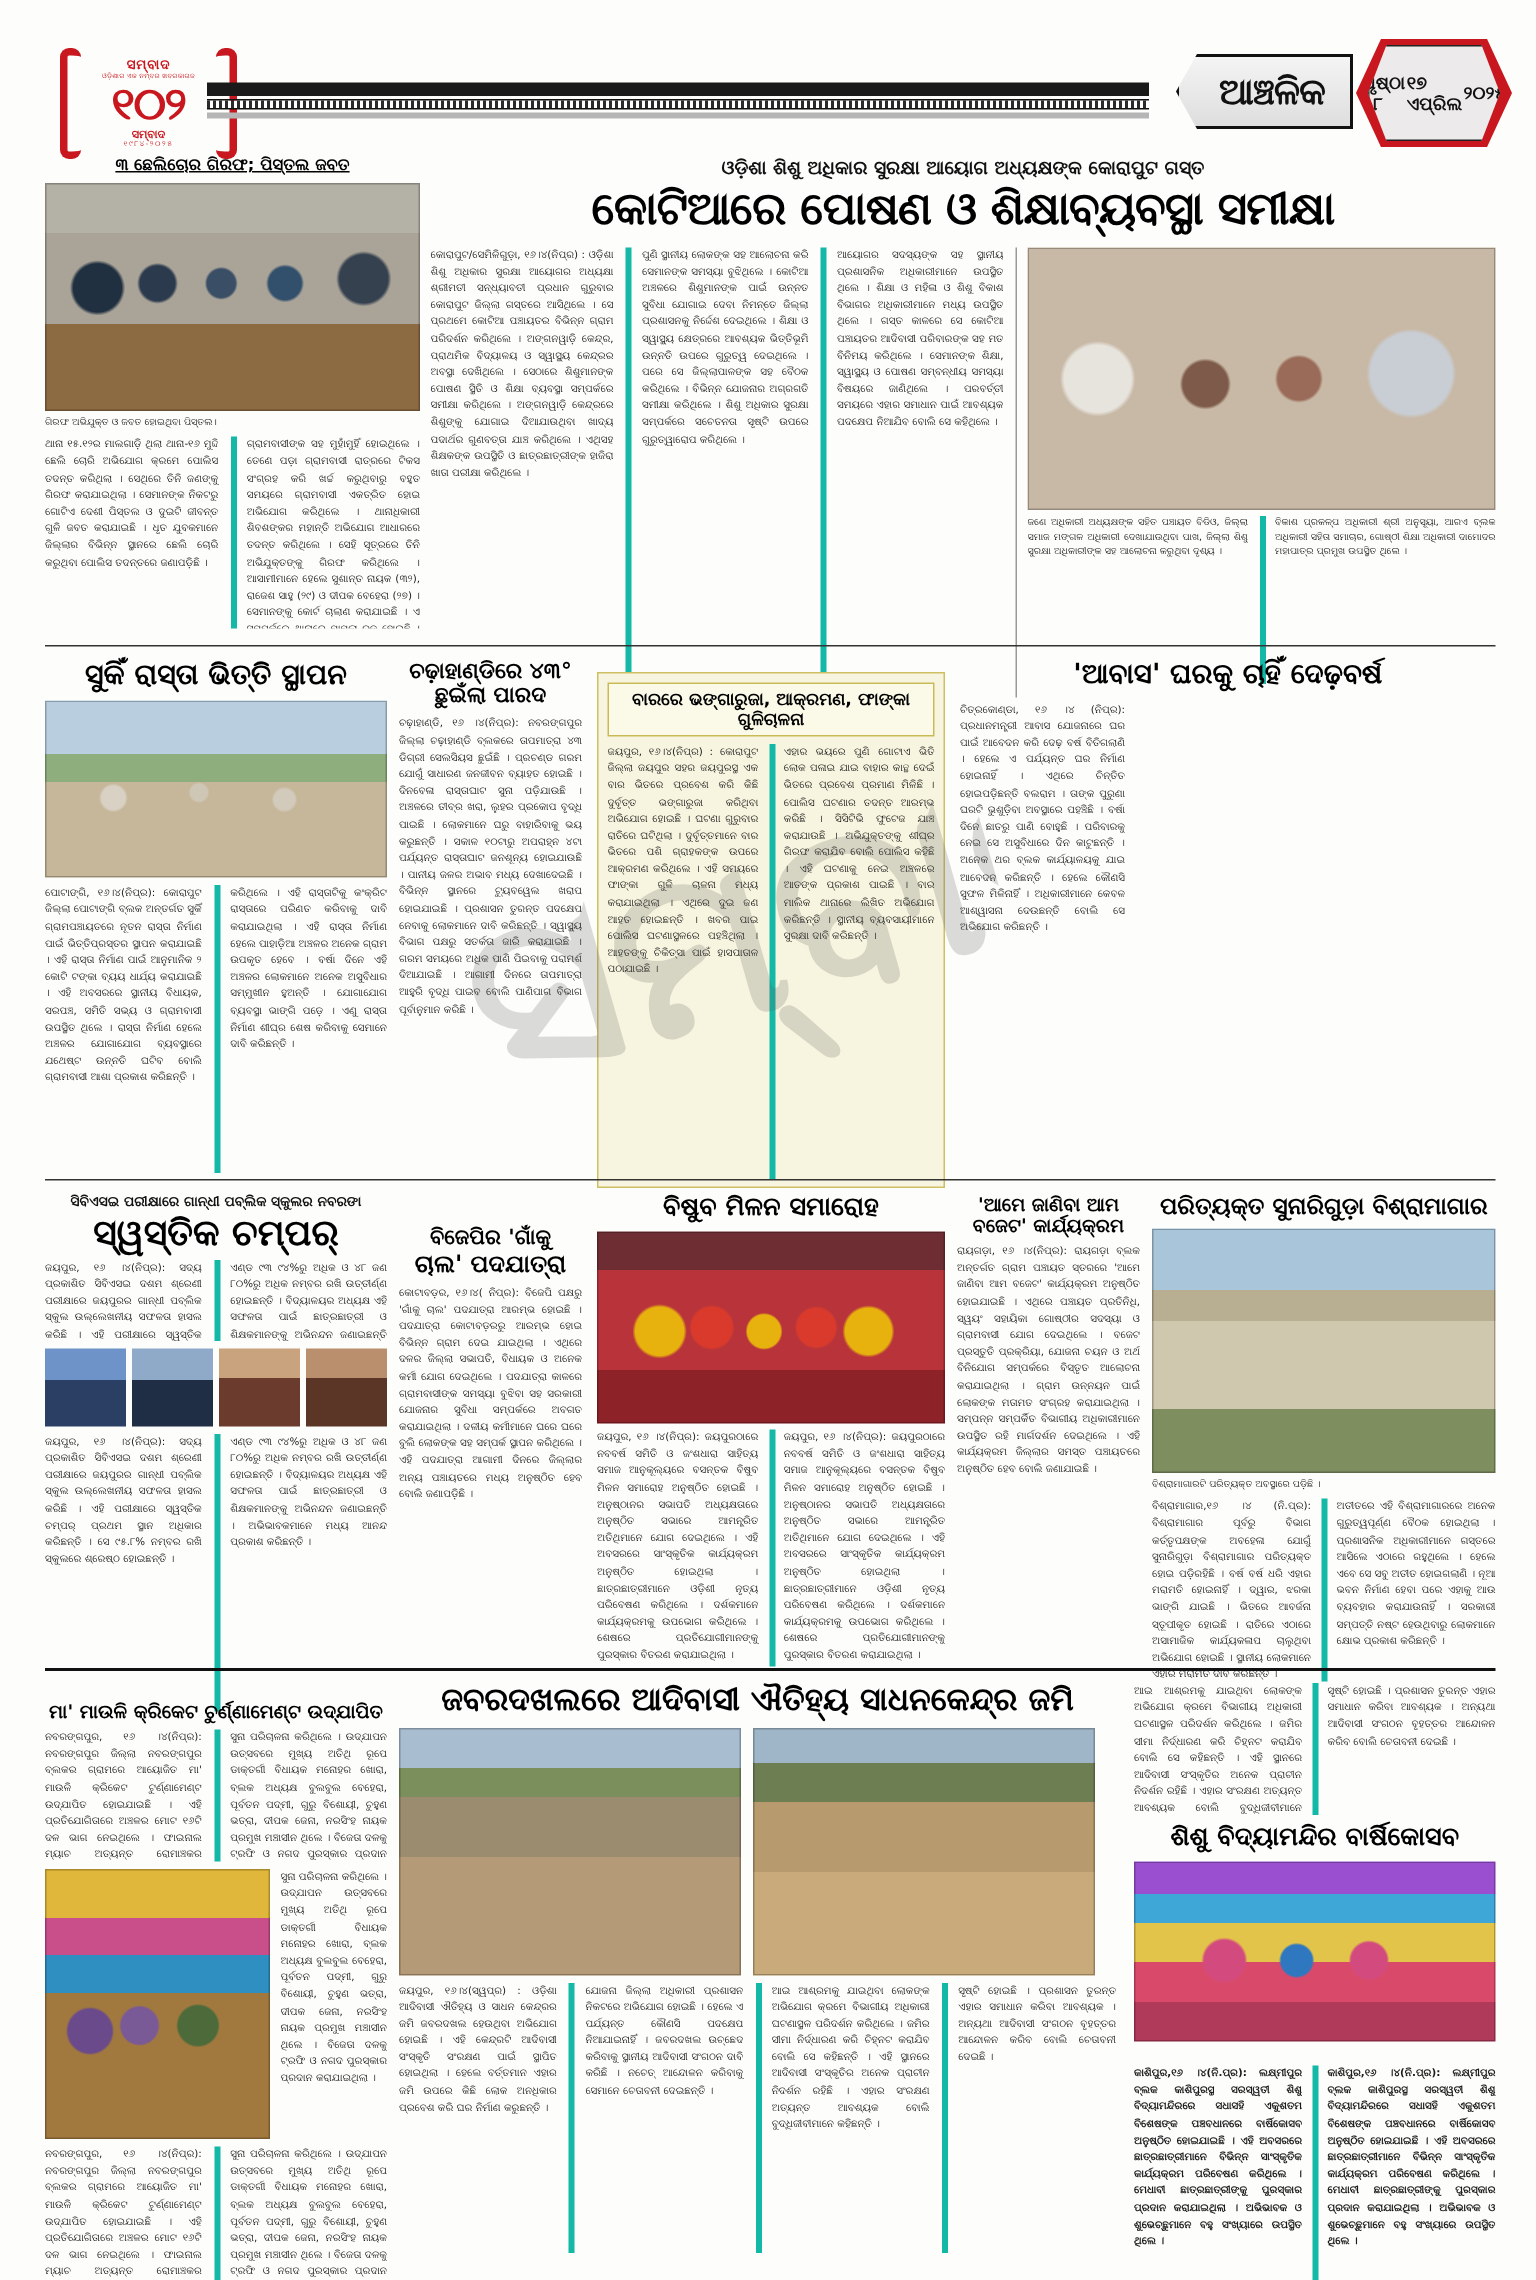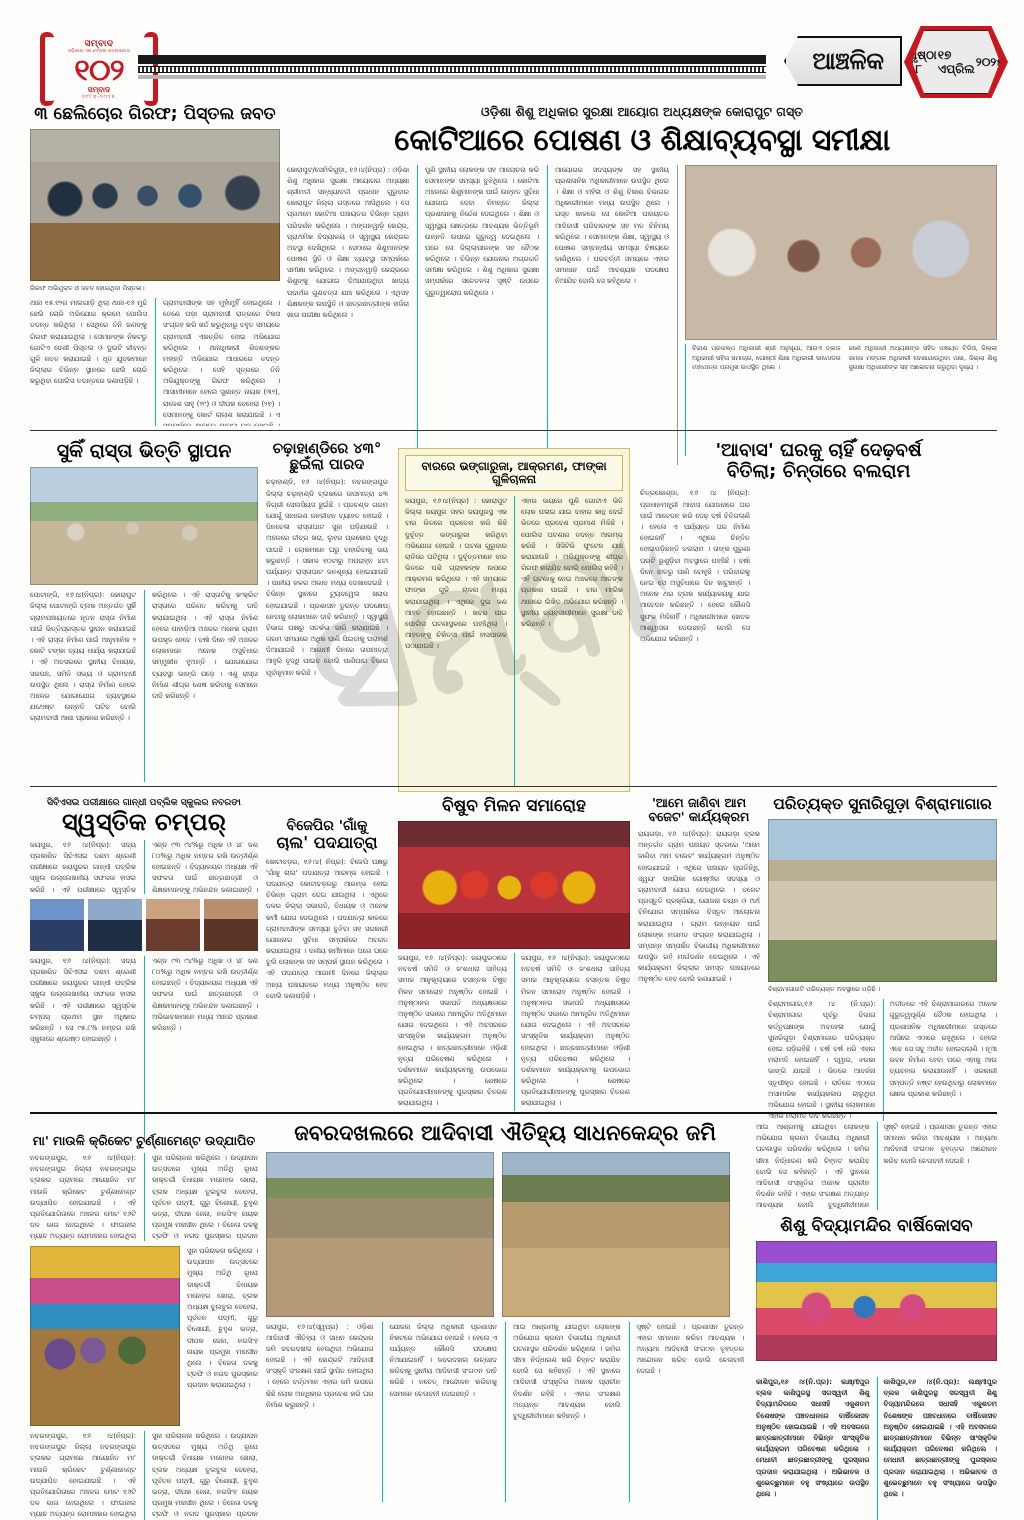--- a/index.html
+++ b/index.html
@@ -89,21 +89,21 @@
   }
   .body-col {
     font-family:"DejaVu Sans", sans-serif;
     font-size:6.9px; line-height:1.62; color:#1b1b1b;
     text-align:justify; hyphens:auto; overflow:hidden;
   }
   .caption {
     font-family:"DejaVu Sans", sans-serif;
     font-size:6.4px; line-height:1.55; color:#222; text-align:justify;
   }
-  .vrule { border-left:1px solid #14b8a6; }
+  .vrule { border-left:4px solid #14b8a6; }
   .hrule { border-top:1px solid #333; }
   .hrule-thick { border-top:2px solid #111; }
 
   .photo { position:relative; overflow:hidden; background:#cfd6cf; }
   .photo::after{ content:""; position:absolute; inset:0; box-shadow:inset 0 0 0 1px rgba(0,0,0,.25);}
 
   
   .ph-police{background:
     radial-gradient(circle at 14% 46%,#203040 0 7%,transparent 8%),
     radial-gradient(circle at 30% 44%,#2b3b4d 0 6%,transparent 7%),
@@ -197,41 +197,41 @@
       <div class="hexred"></div>
       <div class="hexin">
         <div class="l1">ପୃଷ୍ଠା - ୮</div>
         <div class="l2">୧୭ ଏପ୍ରିଲ</div>
         <div class="l3">୨୦୨୫</div>
       </div>
     </div>
   </div>
 
   <div style="position:absolute;left:30px;top:104px;width:250px;">
-    <div class="hl" style="font-size:17px;">୩ ଛେଲିଚୋର ଗିରଫ; ପିସ୍ତଲ ଜବତ</div>
+    <div class="hl" style="font-size:11px;text-decoration:underline;">୩ ଛେଲିଚୋର ଗିରଫ; ପିସ୍ତଲ ଜବତ</div>
     <div class="photo ph-police" style="height:152px;margin-top:6px;"></div>
     <div class="caption" style="margin-top:3px;">ଗିରଫ ଅଭିଯୁକ୍ତ ଓ ଜବତ ହୋଇଥିବା ପିସ୍ତଲ।</div>
     <div style="display:flex;gap:8px;margin-top:4px;">
       <div class="body-col" style="flex:1;height:128px;">ଥାନା ୧୫.୧୨ର ମାଲଗାଡ଼ି ଥିଲା ଥାନା-୧୬ ମୁଦ୍ଦି ଛେଲି ଚୋରି ଅଭିଯୋଗ କ୍ରମେ ପୋଲିସ ତଦନ୍ତ କରିଥିଲା । ସେଥିରେ ତିନି ଜଣଙ୍କୁ ଗିରଫ କରାଯାଇଥିଲା । ସେମାନଙ୍କ ନିକଟରୁ ଗୋଟିଏ ଦେଶୀ ପିସ୍ତଲ ଓ ଦୁଇଟି ଜୀବନ୍ତ ଗୁଳି ଜବତ କରାଯାଇଛି । ଧୃତ ଯୁବକମାନେ ଜିଲ୍ଲାର ବିଭିନ୍ନ ସ୍ଥାନରେ ଛେଲି ଚୋରି କରୁଥିବା ପୋଲିସ ତଦନ୍ତରେ ଜଣାପଡ଼ିଛି ।</div>
       <div class="body-col vrule" style="flex:1;height:128px;padding-left:7px;">ଗ୍ରାମବାସୀଙ୍କ ସହ ମୁହାଁମୁହିଁ ହୋଇଥିଲେ । ତେଣେ ପଡ଼ା ଗ୍ରାମବାସୀ ରାତ୍ରରେ ଟିକସ ସଂଗ୍ରହ କରି ଖର୍ଚ୍ଚ କରୁଥିବାରୁ ବହୁତ ସମୟରେ ଗ୍ରାମବାସୀ ଏକତ୍ରିତ ହୋଇ ଅଭିଯୋଗ କରିଥିଲେ । ଥାନାଧିକାରୀ ଶିବଶଙ୍କର ମହାନ୍ତି ଅଭିଯୋଗ ଆଧାରରେ ତଦନ୍ତ କରିଥିଲେ । ସେହି ସୂତ୍ରରେ ତିନି ଅଭିଯୁକ୍ତଙ୍କୁ ଗିରଫ କରିଥିଲେ । ଆସାମୀମାନେ ହେଲେ ସୁଶାନ୍ତ ନାୟକ (୩୨), ରାଜେଶ ସାହୁ (୨୯) ଓ ଦୀପକ ବେହେରା (୨୭) । ସେମାନଙ୍କୁ କୋର୍ଟ ଚାଲାଣ କରାଯାଇଛି । ଏ ସମ୍ପର୍କରେ ଥାନାରେ ମାମଲା ରୁଜୁ ହୋଇଛି । ଆଇପିସି ଧାରା ୩୭୯/୩୪ ଓ ଅସ୍ତ୍ର ଆଇନ ୨୫(୧-ଏ) ଅନୁଯାୟୀ ମାମଲା ରୁଜୁ ହୋଇଛି ।</div>
     </div>
   </div>
 
   <div style="position:absolute;left:287px;top:104px;width:710px;">
     <div class="kicker">ଓଡ଼ିଶା ଶିଶୁ ଅଧିକାର ସୁରକ୍ଷା ଆୟୋଗ ଅଧ୍ୟକ୍ଷଙ୍କ କୋରାପୁଟ ଗସ୍ତ</div>
     <div class="hl" style="font-size:30px;margin-top:4px;letter-spacing:-.6px;text-align:center;">କୋଟିଆରେ ପୋଷଣ ଓ ଶିକ୍ଷାବ୍ୟବସ୍ଥା ସମୀକ୍ଷା</div>
     <div style="display:flex;gap:8px;margin-top:8px;">
       <div class="body-col" style="width:122px;height:300px;">କୋରାପୁଟ/ସେମିଳିଗୁଡ଼ା, ୧୬।୪(ନିପ୍ର) : ଓଡ଼ିଶା ଶିଶୁ ଅଧିକାର ସୁରକ୍ଷା ଆୟୋଗର ଅଧ୍ୟକ୍ଷା ଶ୍ରୀମତୀ ସନ୍ଧ୍ୟାବତୀ ପ୍ରଧାନ ଗୁରୁବାର କୋରାପୁଟ ଜିଲ୍ଲା ଗସ୍ତରେ ଆସିଥିଲେ । ସେ ପ୍ରଥମେ କୋଟିଆ ପଞ୍ଚାୟତର ବିଭିନ୍ନ ଗ୍ରାମ ପରିଦର୍ଶନ କରିଥିଲେ । ଅଙ୍ଗନୱାଡ଼ି କେନ୍ଦ୍ର, ପ୍ରାଥମିକ ବିଦ୍ୟାଳୟ ଓ ସ୍ୱାସ୍ଥ୍ୟ କେନ୍ଦ୍ରର ଅବସ୍ଥା ଦେଖିଥିଲେ । ସେଠାରେ ଶିଶୁମାନଙ୍କ ପୋଷଣ ସ୍ଥିତି ଓ ଶିକ୍ଷା ବ୍ୟବସ୍ଥା ସମ୍ପର୍କରେ ସମୀକ୍ଷା କରିଥିଲେ । ଅଙ୍ଗନୱାଡ଼ି କେନ୍ଦ୍ରରେ ଶିଶୁଙ୍କୁ ଯୋଗାଇ ଦିଆଯାଉଥିବା ଖାଦ୍ୟ ପଦାର୍ଥର ଗୁଣବତ୍ତା ଯାଞ୍ଚ କରିଥିଲେ । ଏଥିସହ ଶିକ୍ଷକଙ୍କ ଉପସ୍ଥିତି ଓ ଛାତ୍ରଛାତ୍ରୀଙ୍କ ହାଜିରା ଖାତା ପରୀକ୍ଷା କରିଥିଲେ ।</div>
       <div class="body-col vrule" style="width:122px;height:300px;padding-left:7px;">ପୁଣି ସ୍ଥାନୀୟ ଲୋକଙ୍କ ସହ ଆଲୋଚନା କରି ସେମାନଙ୍କ ସମସ୍ୟା ବୁଝିଥିଲେ । କୋଟିଆ ଅଞ୍ଚଳରେ ଶିଶୁମାନଙ୍କ ପାଇଁ ଉନ୍ନତ ସୁବିଧା ଯୋଗାଇ ଦେବା ନିମନ୍ତେ ଜିଲ୍ଲା ପ୍ରଶାସନକୁ ନିର୍ଦ୍ଦେଶ ଦେଇଥିଲେ । ଶିକ୍ଷା ଓ ସ୍ୱାସ୍ଥ୍ୟ କ୍ଷେତ୍ରରେ ଆବଶ୍ୟକ ଭିତ୍ତିଭୂମି ଉନ୍ନତି ଉପରେ ଗୁରୁତ୍ୱ ଦେଇଥିଲେ । ପରେ ସେ ଜିଲ୍ଲାପାଳଙ୍କ ସହ ବୈଠକ କରିଥିଲେ । ବିଭିନ୍ନ ଯୋଜନାର ଅଗ୍ରଗତି ସମୀକ୍ଷା କରିଥିଲେ । ଶିଶୁ ଅଧିକାର ସୁରକ୍ଷା ସମ୍ପର୍କରେ ସଚେତନତା ସୃଷ୍ଟି ଉପରେ ଗୁରୁତ୍ୱାରୋପ କରିଥିଲେ ।</div>
       <div class="body-col vrule" style="width:122px;height:300px;padding-left:7px;">ଆୟୋଗର ସଦସ୍ୟଙ୍କ ସହ ସ୍ଥାନୀୟ ପ୍ରଶାସନିକ ଅଧିକାରୀମାନେ ଉପସ୍ଥିତ ଥିଲେ । ଶିକ୍ଷା ଓ ମହିଳା ଓ ଶିଶୁ ବିକାଶ ବିଭାଗର ଅଧିକାରୀମାନେ ମଧ୍ୟ ଉପସ୍ଥିତ ଥିଲେ । ଗସ୍ତ କାଳରେ ସେ କୋଟିଆ ପଞ୍ଚାୟତର ଆଦିବାସୀ ପରିବାରଙ୍କ ସହ ମତ ବିନିମୟ କରିଥିଲେ । ସେମାନଙ୍କ ଶିକ୍ଷା, ସ୍ୱାସ୍ଥ୍ୟ ଓ ପୋଷଣ ସମ୍ବନ୍ଧୀୟ ସମସ୍ୟା ବିଷୟରେ ଜାଣିଥିଲେ । ପରବର୍ତ୍ତୀ ସମୟରେ ଏହାର ସମାଧାନ ପାଇଁ ଆବଶ୍ୟକ ପଦକ୍ଷେପ ନିଆଯିବ ବୋଲି ସେ କହିଥିଲେ ।</div>
       <div style="flex:1;padding-left:7px;border-left:1px solid #999;">
         <div class="photo ph-meeting" style="height:175px;"></div>
         <div style="display:flex;gap:8px;margin-top:4px;">
+          <div class="caption" style="flex:1;height:112px;overflow:hidden;">ଜଣେ ଅଧିକାରୀ ଅଧ୍ୟକ୍ଷଙ୍କ ସହିତ ପଞ୍ଚାୟତ ବିଡିଓ, ଜିଲ୍ଲା ସମାଜ ମଙ୍ଗଳ ଅଧିକାରୀ ଦେଖାଯାଉଥିବା ପାଖ, ଜିଲ୍ଲା ଶିଶୁ ସୁରକ୍ଷା ଅଧିକାରୀଙ୍କ ସହ ଆଲୋଚନା କରୁଥିବା ଦୃଶ୍ୟ ।</div>
           <div class="caption vrule" style="flex:1;height:112px;padding-left:6px;overflow:hidden;">ବିକାଶ ପ୍ରକଳ୍ପ ଅଧିକାରୀ ଶ୍ରୀ ଅନୁସୂୟା, ଆରଏ ବ୍ଲକ ଅଧିକାରୀ ସହିତା ସମାଚାର, ଗୋଷ୍ଠୀ ଶିକ୍ଷା ଅଧିକାରୀ ଦାମୋଦର ମହାପାତ୍ର ପ୍ରମୁଖ ଉପସ୍ଥିତ ଥିଲେ ।</div>
-          <div class="caption" style="flex:1;height:112px;overflow:hidden;">ଜଣେ ଅଧିକାରୀ ଅଧ୍ୟକ୍ଷଙ୍କ ସହିତ ପଞ୍ଚାୟତ ବିଡିଓ, ଜିଲ୍ଲା ସମାଜ ମଙ୍ଗଳ ଅଧିକାରୀ ଦେଖାଯାଉଥିବା ପାଖ, ଜିଲ୍ଲା ଶିଶୁ ସୁରକ୍ଷା ଅଧିକାରୀଙ୍କ ସହ ଆଲୋଚନା କରୁଥିବା ଦୃଶ୍ୟ ।</div>
         </div>
       </div>
     </div>
   </div>
 
   <div style="position:absolute;left:30px;top:430px;width:967px;height:0;" class="hrule"></div>
 
   <div style="position:absolute;left:30px;top:440px;width:228px;">
     <div class="hl" style="font-size:19px;">ସୁକିଁ ରାସ୍ତା ଭିତ୍ତି ସ୍ଥାପନ</div>
     <div class="photo ph-field" style="height:118px;margin-top:6px;"></div>
@@ -250,21 +250,20 @@
   <div class="box-article" style="position:absolute;left:398px;top:448px;width:232px;padding:6px 6px 5px 6px;">
     <div class="hl" style="font-size:11.6px;border:1px solid #caba55;padding:4px 2px;background:#fbfae8;">ବାରରେ ଭଙ୍ଗାରୁଜା, ଆକ୍ରମଣ, ଫାଙ୍କା ଗୁଳିଚାଳନା</div>
     <div style="display:flex;gap:7px;margin-top:5px;">
       <div class="body-col" style="flex:1;height:290px;">ଜୟପୁର, ୧୬।୪(ନିପ୍ର) : କୋରାପୁଟ ଜିଲ୍ଲା ଜୟପୁର ସହର ଜୟପୁରସ୍ଥ ଏକ ବାର ଭିତରେ ପ୍ରବେଶ କରି କିଛି ଦୁର୍ବୃତ୍ତ ଭଙ୍ଗାରୁଜା କରିଥିବା ଅଭିଯୋଗ ହୋଇଛି । ଘଟଣା ଗୁରୁବାର ରାତିରେ ଘଟିଥିଲା । ଦୁର୍ବୃତ୍ତମାନେ ବାର ଭିତରେ ପଶି ଗ୍ରାହକଙ୍କ ଉପରେ ଆକ୍ରମଣ କରିଥିଲେ । ଏହି ସମୟରେ ଫାଙ୍କା ଗୁଳି ଚାଳନା ମଧ୍ୟ କରାଯାଇଥିଲା । ଏଥିରେ ଦୁଇ ଜଣ ଆହତ ହୋଇଛନ୍ତି । ଖବର ପାଇ ପୋଲିସ ଘଟଣାସ୍ଥଳରେ ପହଞ୍ଚିଥିଲା । ଆହତଙ୍କୁ ଚିକିତ୍ସା ପାଇଁ ହାସପାତାଳ ପଠାଯାଇଛି ।</div>
       <div class="body-col vrule" style="flex:1;height:290px;padding-left:6px;">ଏହାର ଭୟରେ ପୁଣି ଗୋଟାଏ ଭିତି ଲୋକ ପଳାଇ ଯାଇ ବାହାର କାନ୍ଥ ଦେଇଁ ଭିତରେ ପ୍ରବେଶ ପ୍ରମାଣ ମିଳିଛି । ପୋଲିସ ଘଟଣାର ତଦନ୍ତ ଆରମ୍ଭ କରିଛି । ସିସିଟିଭି ଫୁଟେଜ ଯାଞ୍ଚ କରାଯାଉଛି । ଅଭିଯୁକ୍ତଙ୍କୁ ଶୀଘ୍ର ଗିରଫ କରାଯିବ ବୋଲି ପୋଲିସ କହିଛି । ଏହି ଘଟଣାକୁ ନେଇ ଅଞ୍ଚଳରେ ଆତଙ୍କ ପ୍ରକାଶ ପାଇଛି । ବାର ମାଲିକ ଥାନାରେ ଲିଖିତ ଅଭିଯୋଗ କରିଛନ୍ତି । ସ୍ଥାନୀୟ ବ୍ୟବସାୟୀମାନେ ସୁରକ୍ଷା ଦାବି କରିଛନ୍ତି ।</div>
     </div>
   </div>
 
   <div style="position:absolute;left:640px;top:440px;width:357px;">
     <div class="hl" style="font-size:18.5px;">'ଆବାସ' ଘରକୁ ଚାହିଁ ଦେଢ଼ବର୍ଷ</div>
-    <div class="hl" style="font-size:18.5px;">ବିତିଲା; ଚିନ୍ତାରେ ବଲରାମ</div>
     <div style="display:flex;gap:8px;margin-top:7px;">
       <div class="body-col" style="width:110px;height:200px;">ଚିତ୍ରକୋଣ୍ଡା, ୧୬ ।୪ (ନିପ୍ର): ପ୍ରଧାନମନ୍ତ୍ରୀ ଆବାସ ଯୋଜନାରେ ଘର ପାଇଁ ଆବେଦନ କରି ଦେଢ଼ ବର୍ଷ ବିତିଗଲାଣି । ହେଲେ ଏ ପର୍ଯ୍ୟନ୍ତ ଘର ନିର୍ମାଣ ହୋଇନାହିଁ । ଏଥିରେ ଚିନ୍ତିତ ହୋଇପଡ଼ିଛନ୍ତି ବଲରାମ । ତାଙ୍କ ପୁରୁଣା ଘରଟି ଭୁଶୁଡ଼ିବା ଅବସ୍ଥାରେ ପହଞ୍ଚିଛି । ବର୍ଷା ଦିନେ ଛାତରୁ ପାଣି ବୋହୁଛି । ପରିବାରକୁ ନେଇ ସେ ଅସୁବିଧାରେ ଦିନ କାଟୁଛନ୍ତି । ଅନେକ ଥର ବ୍ଲକ କାର୍ଯ୍ୟାଳୟକୁ ଯାଇ ଆବେଦନ କରିଛନ୍ତି । ହେଲେ କୌଣସି ସୁଫଳ ମିଳିନାହିଁ । ଅଧିକାରୀମାନେ କେବଳ ଆଶ୍ୱାସନା ଦେଉଛନ୍ତି ବୋଲି ସେ ଅଭିଯୋଗ କରିଛନ୍ତି ।</div>
     </div>
   </div>
 
   <div style="position:absolute;left:30px;top:786px;width:967px;height:0;" class="hrule"></div>
 
   <div style="position:absolute;left:30px;top:796px;width:228px;">
     <div class="kicker" style="font-size:9.2px;">ସିବିଏସଇ ପରୀକ୍ଷାରେ ଗାନ୍ଧୀ ପବ୍ଲିକ ସ୍କୁଲର ନବରଙା</div>
     <div class="hl" style="font-size:24px;margin-top:2px;">ସ୍ୱସ୍ତିକ ଚମ୍ପର୍</div>

